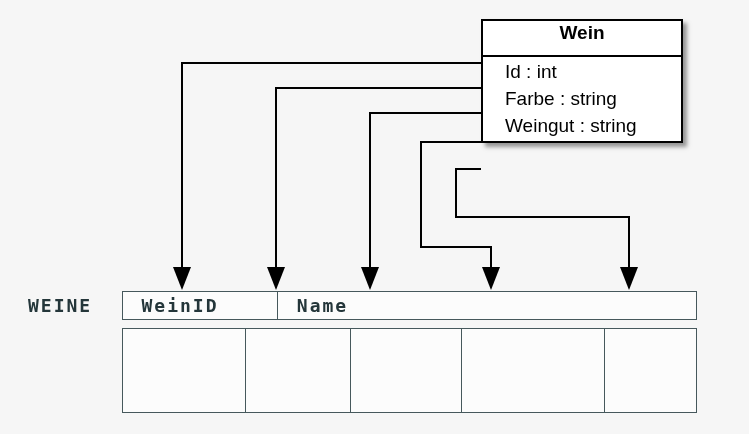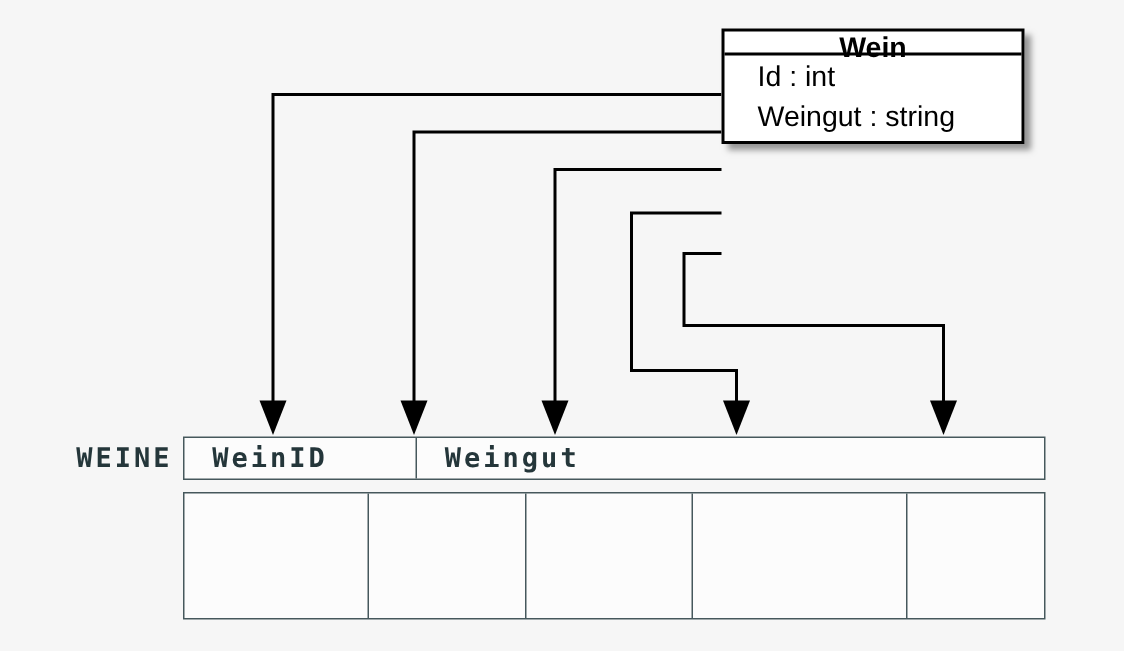--- a/index.html
+++ b/index.html
@@ -36,21 +36,21 @@
   .classbox {
     position: absolute;
     left: 481px; top: 19px;
     width: 202px;
     background: var(--class-bg);
     border: 2px solid var(--class-border);
     box-shadow: 4px 4px 4px rgba(85,85,85,0.6);
     color: var(--class-text);
   }
   .classbox-title {
-    height: 16px;
+    height: 36px;
     line-height: 24px;
     text-align: center;
     font-size: 19px;
     font-weight: bold;
     border-bottom: 2px solid var(--class-border);
   }
   .classbox-attrs { padding: 1px 0 2px 0; }
   .attr {
     height: 27px;
     line-height: 27px;
@@ -64,21 +64,21 @@
     font-family: "DejaVu Sans Mono", "Liberation Mono", monospace;
     font-weight: bold;
     letter-spacing: 2px;
     color: var(--table-text);
   }
   .table-label {
     position: absolute;
     left: 28px; top: 291px;
     width: 87px; height: 29px;
     line-height: 29px;
-    text-align: right;
+    text-align: left;
     font-size: 18px;
   }
   .trow {
     position: absolute;
     left: 122px;
     width: 575px;
     display: flex;
     border: 1px solid var(--table-border);
     background: var(--cell-bg);
     gap: 40px;
@@ -124,32 +124,33 @@
     <g>
       <path class="connector" d="M481 169 H456 V217 H629 V269"></path>
       <polygon class="arrowhead" points="620,267 638,267 629,290"></polygon>
     </g>
   </svg>
 
   <div class="table-label mono">WEINE</div>
 
   <div class="trow thead">
     <div class="tcell mono c1">WeinID</div>
-    <div class="tcell mono c5">Weingut</div>
+    <div class="tcell mono c2">Name</div>
   </div>
 
   <div class="trow tbody">
     <div class="tcell c1"></div>
     <div class="tcell c2"></div>
     <div class="tcell c3"></div>
     <div class="tcell c4"></div>
     <div class="tcell c5"></div>
   </div>
 
   <div class="classbox">
     <div class="classbox-title">Wein</div>
     <div class="classbox-attrs">
       <div class="attr">Id : int</div>
+      <div class="attr">Farbe : string</div>
       <div class="attr">Weingut : string</div>
     </div>
   </div>
 
 </div>
 
 </body></html>

